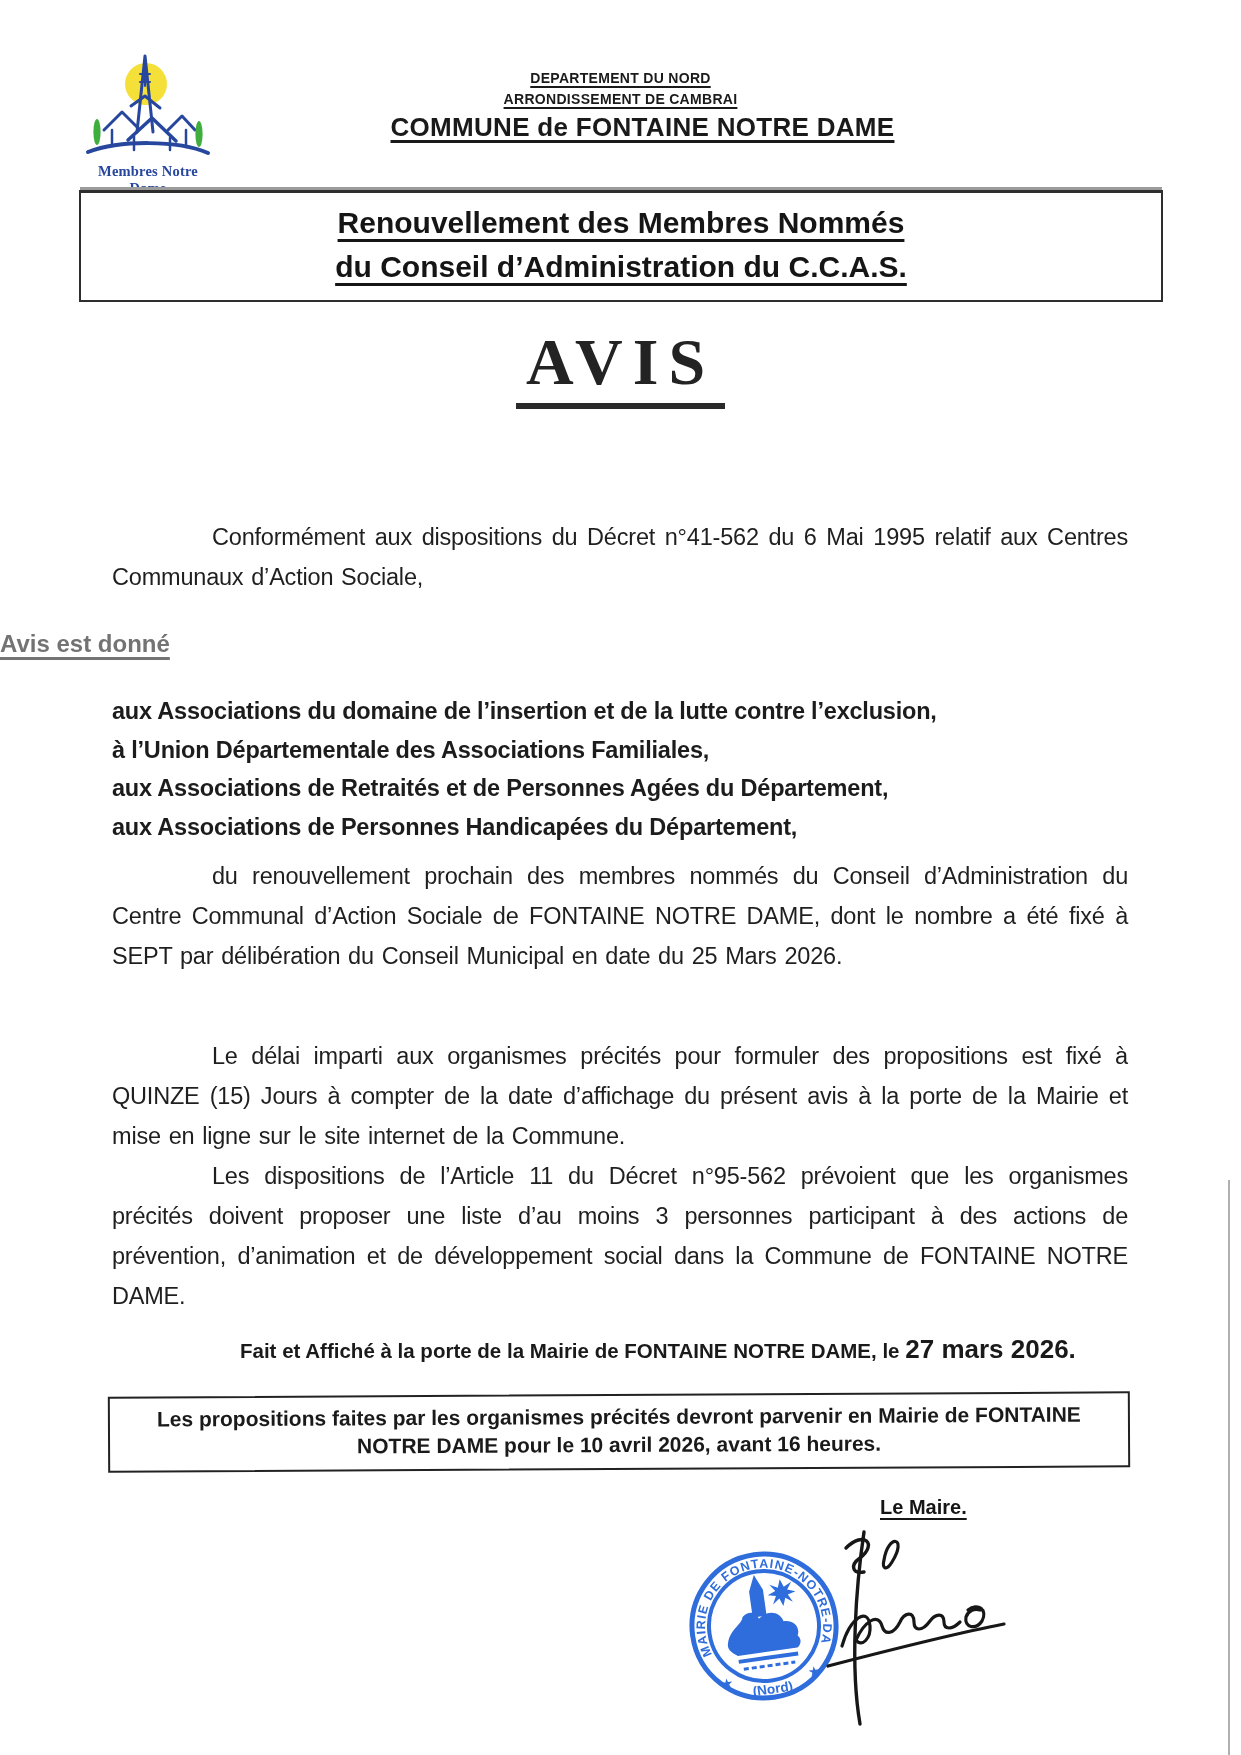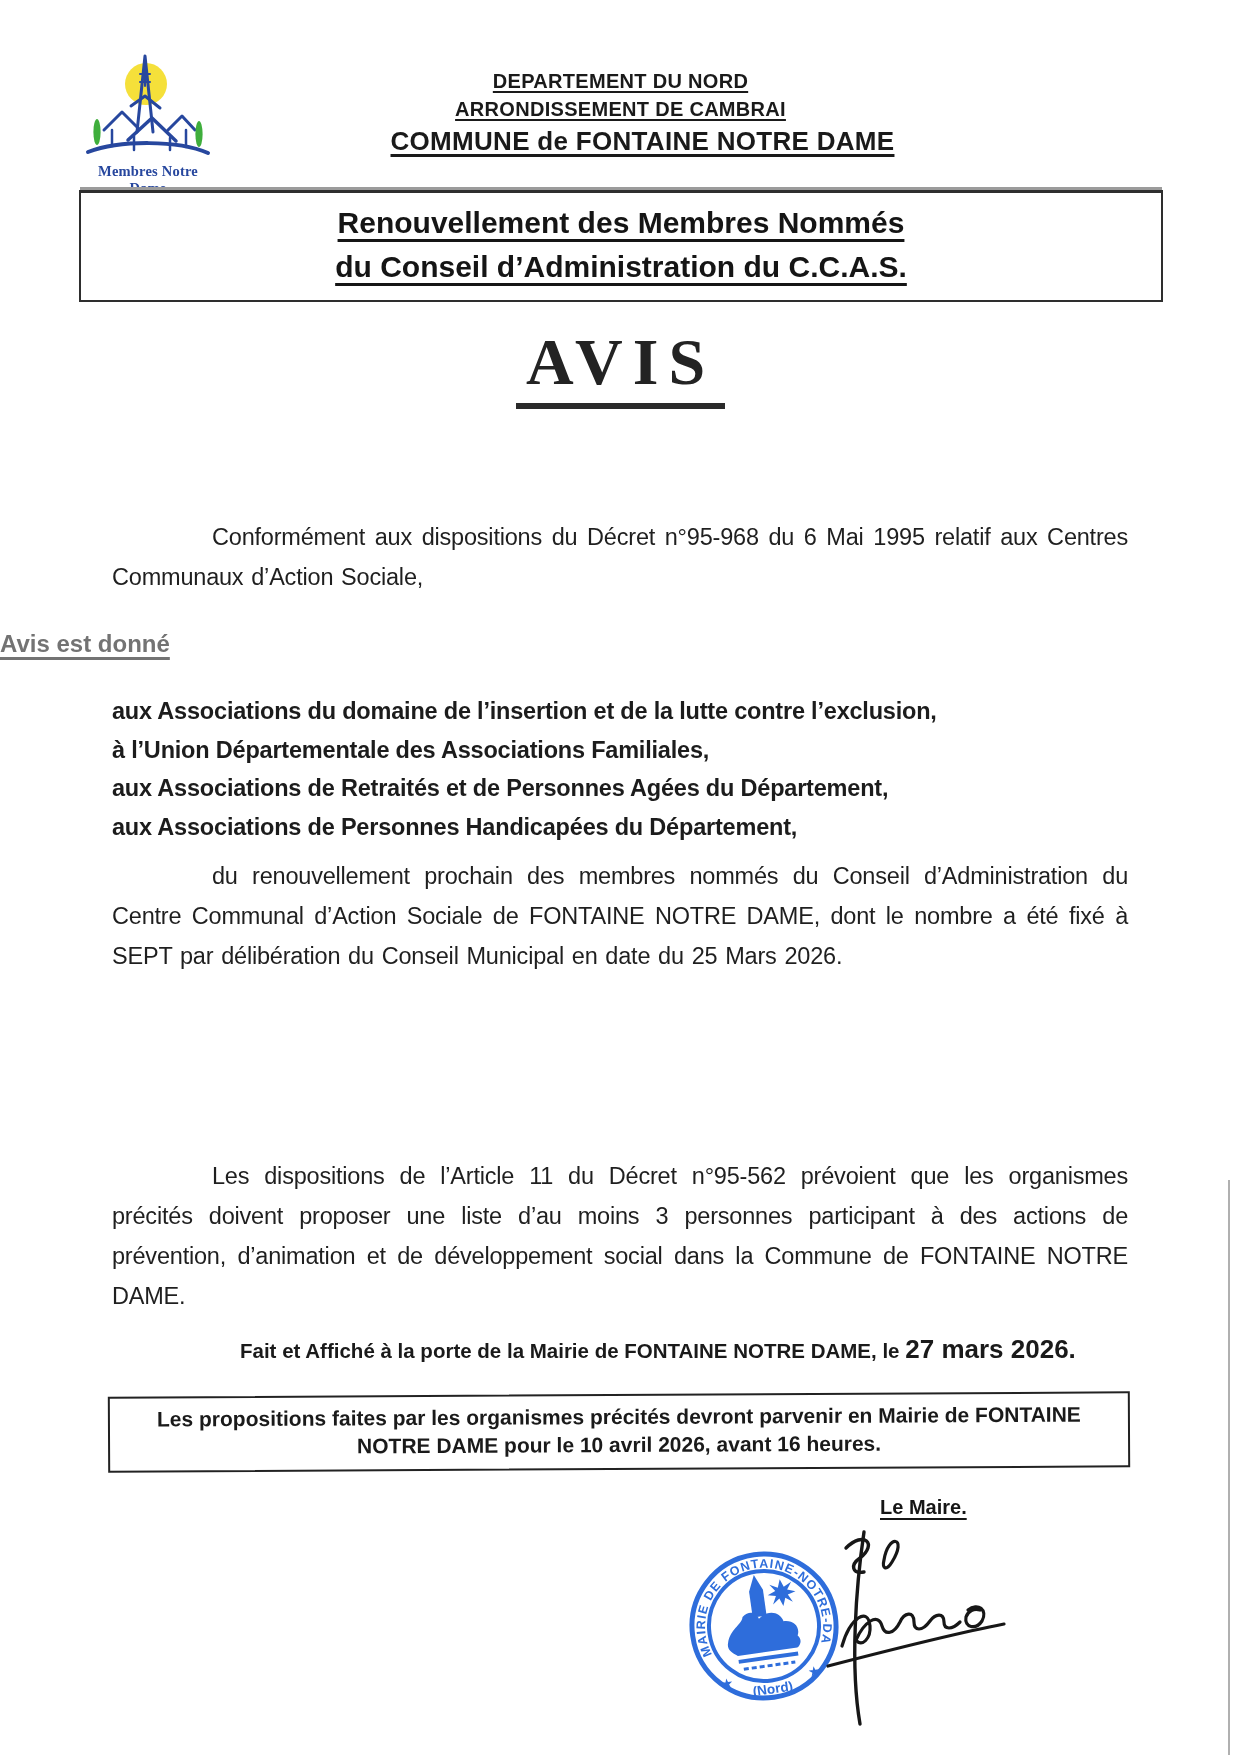--- a/index.html
+++ b/index.html
@@ -9,21 +9,21 @@
     overflow:hidden;margin:0 auto;
   }
   
   .logo{position:absolute;left:80px;top:46px;width:136px;text-align:center;}
   .logo-caption{
     font-family:"Liberation Serif",serif;font-weight:bold;
     color:var(--logo-blue,#27479e);font-size:14.5px;letter-spacing:.2px;margin-top:1px;
   }
   .header-text{position:absolute;left:0;top:70px;width:100%;text-align:center;font-weight:bold;color:#1a1a1a;}
   .hline-sm{
-    font-size:20px;letter-spacing:.3px;margin-bottom:5px;
+    font-size:14px;letter-spacing:.3px;margin-bottom:5px;
     text-decoration:underline;text-decoration-thickness:2px;text-underline-offset:3px;
   }
   .hline-lg{
     font-size:26px;letter-spacing:.3px;
     text-decoration:underline;text-decoration-thickness:2.5px;text-underline-offset:4px;margin-left:44px;
   }
   
   .title-box{
     position:absolute;left:79px;top:190px;width:1084px;height:112px;box-sizing:border-box;
     border:2px solid #2e2e2e;border-top-width:3px;text-align:center;padding-top:8px;
@@ -114,34 +114,35 @@
 
   <section class="title-box">
     <div class="title-line">Renouvellement des Membres Nommés</div>
     <div class="title-line">du Conseil d’Administration du C.C.A.S.</div>
   </section>
 
   <h1 class="avis">
     <span class="avis-inner">AVIS</span>
   </h1>
 
-  <p class="body-p intro">Conformément aux dispositions du Décret n°95-968 du 6 Mai 1995 relatif aux Centres Communaux d’Action Sociale,</p>
+  <p class="body-p intro">Conformément aux dispositions du Décret n°41-562 du 6 Mai 1995 relatif aux Centres Communaux d’Action Sociale,</p>
 
   <div class="sub-heading">
     <span>Avis est donné</span>
   </div>
 
   <div class="recipients">
     <div>aux Associations du domaine de l’insertion et de la lutte contre l’exclusion,</div>
     <div>à l’Union Départementale des Associations Familiales,</div>
     <div>aux Associations de Retraités et de Personnes Agées du Département,</div>
     <div>aux Associations de Personnes Handicapées du Département,</div>
   </div>
 
   <p class="body-p para2">du renouvellement prochain des membres nommés du Conseil d’Administration du Centre Communal d’Action Sociale de FONTAINE NOTRE DAME, dont le nombre a été fixé à SEPT par délibération du Conseil Municipal en date du 25 Mars 2026.</p>
+  <p class="body-p para3">Le délai imparti aux organismes précités pour formuler des propositions est fixé à QUINZE (15) Jours à compter de la date d’affichage du présent avis à la porte de la Mairie et mise en ligne sur le site internet de la Commune.</p>
   <p class="body-p para4">Les dispositions de l’Article 11 du Décret n°95-562 prévoient que les organismes précités doivent proposer une liste d’au moins 3 personnes participant à des actions de prévention, d’animation et de développement social dans la Commune de FONTAINE NOTRE DAME.</p>
 
   <div class="fait-line">
     <span class="fait-prefix">Fait et Affiché à la porte de la Mairie de FONTAINE NOTRE DAME, le </span><span class="fait-date">27 mars 2026.</span>
   </div>
 
   <div class="proposal-box">
     <span>Les propositions faites par les organismes précités devront parvenir en Mairie de FONTAINE NOTRE DAME pour le 10 avril 2026, avant 16 heures.</span>
   </div>
 

